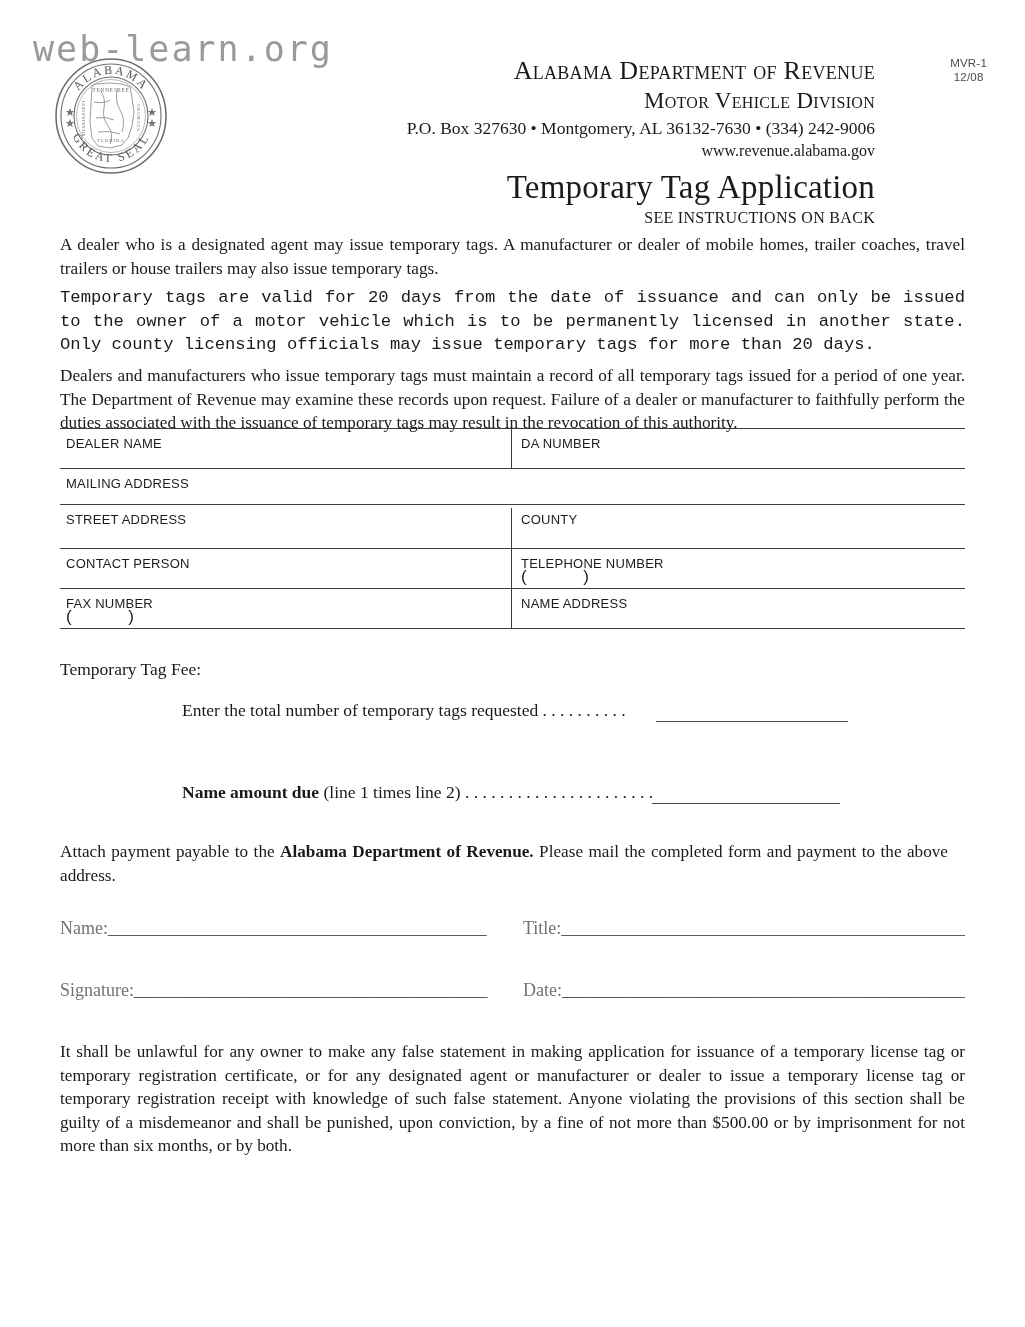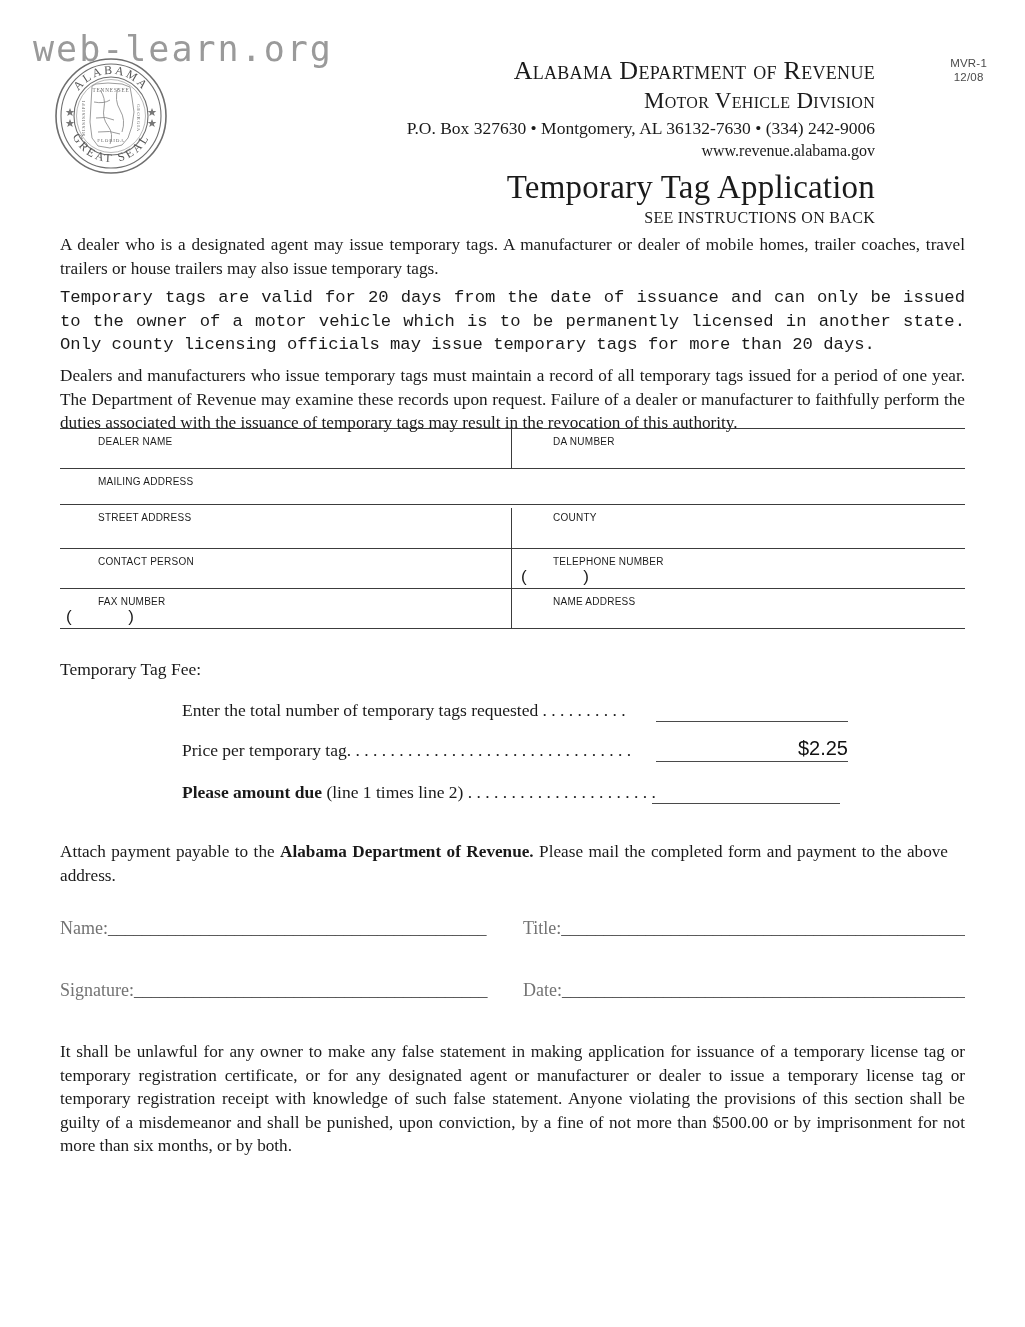--- a/index.html
+++ b/index.html
@@ -151,25 +151,24 @@
     left: 451px;
     width: 0;
     border-left: 1.6px solid #3c3c3c;
   }
   .vdiv.v0 { top: 0px; height: 40px; }
   .vdiv.v2 { top: 80px; height: 120px; }
 
   .flabel {
     position: absolute;
     font-family: "Liberation Sans", sans-serif;
-    font-size: 10px;
+    font-size: 13px;
     letter-spacing: .25px;
     color: #1c1c1c;
     top: 7px;
-    margin-left: 32px;
   }
   .flabel.left  { left: 6px; }
   .flabel.right { left: 461px; }
 
   .paren {
     position: absolute;
     font-family: "Liberation Sans", sans-serif;
     font-size: 17px;
     color: #1c1c1c;
     top: 18px;
@@ -368,30 +367,23 @@
   <div class="fee-title">Temporary Tag Fee:</div>
 
   <div class="fee-row f1">
     <span class="fee-text">Enter the total number of temporary tags requested . . . . . . . . . .</span>
     <span class="fee-blank b1">
       <span class="fee-amount"></span>
       <span class="rule"></span>
     </span>
   </div>
 
-  <div class="fee-row f2">
-    <span class="fee-text">Price per temporary tag. . . . . . . . . . . . . . . . . . . . . . . . . . . . . . . . .</span>
-    <span class="fee-blank b2">
-      <span class="fee-amount">$2.25</span>
-      <span class="rule"></span>
-    </span>
-  </div>
 
   <div class="fee-row f3">
-    <span class="fee-text"><b>Please amount due</b><span> (line 1 times line 2) . . . . . . . . . . . . . . . . . . . . . .</span></span>
+    <span class="fee-text"><b>Name amount due</b><span> (line 1 times line 2) . . . . . . . . . . . . . . . . . . . . . .</span></span>
     <span class="fee-blank b3">
       <span class="fee-amount"></span>
       <span class="rule"></span>
     </span>
   </div>
 
   <div class="attach"><span>Attach payment payable to the </span><b>Alabama Department of Revenue.</b><span> Please mail the completed form and payment to the above address.</span></div>
 
   <div class="sigline sig-name"><span class="lbl">Name:</span><span class="ul">_____________________________________________</span></div>
 

